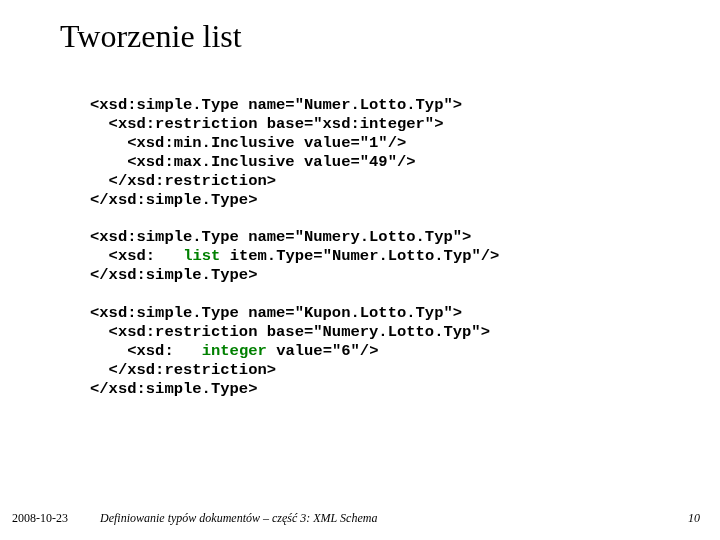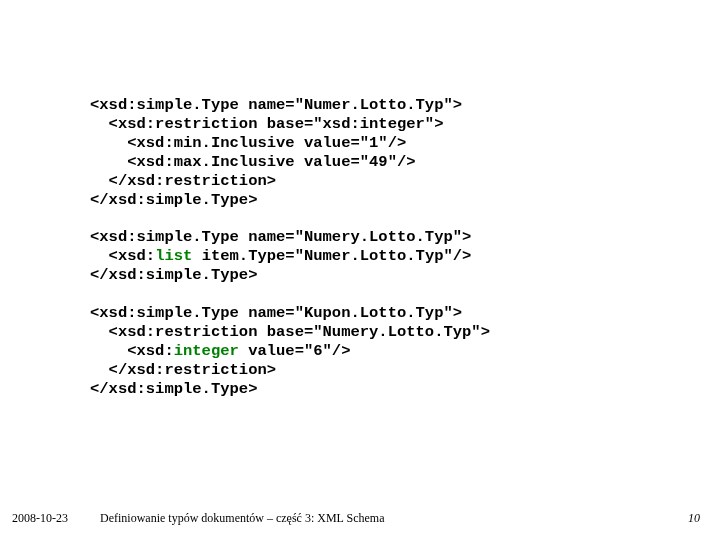--- a/index.html
+++ b/index.html
@@ -30,51 +30,54 @@
     top: 96px;
     left: 90px;
     font-family: "Courier New", Courier, monospace;
     font-size: 15.5px;
     line-height: 1.22;
     font-weight: bold;
     white-space: pre;
   }
   .code-area .kw {
     color: #008000;
+    margin-left: 28px;
   }
   .footer {
     position: absolute;
     bottom: 14px;
     left: 0;
     width: 720px;
     font-size: 12px;
     font-family: "Times New Roman", Times, serif;
   }
   .footer-date {
     position: absolute;
     left: 12px;
     bottom: 0;
   }
   .footer-title {
     position: absolute;
     left: 100px;
     bottom: 0;
+    font-style: italic;
   }
   .footer-page {
     position: absolute;
     right: 20px;
     bottom: 0;
     font-style: italic;
   }
 </style>
 </head>
 <body>
 
 <div class="slide">
 
+  <div class="title">Tworzenie list</div>
 
   <div class="code-area"><span>&lt;xsd:simple.Type name="Numer.Lotto.Typ"&gt;</span>
 <span>  &lt;xsd:restriction base="xsd:integer"&gt;</span>
 <span>    &lt;xsd:min.Inclusive value="1"/&gt;</span>
 <span>    &lt;xsd:max.Inclusive value="49"/&gt;</span>
 <span>  &lt;/xsd:restriction&gt;</span>
 <span>&lt;/xsd:simple.Type&gt;</span>
 
 <span>&lt;xsd:simple.Type name="Numery.Lotto.Typ"&gt;</span>
 <span><span>  &lt;xsd:</span><span class="kw">list</span><span> item.Type="Numer.Lotto.Typ"/&gt;</span></span>

